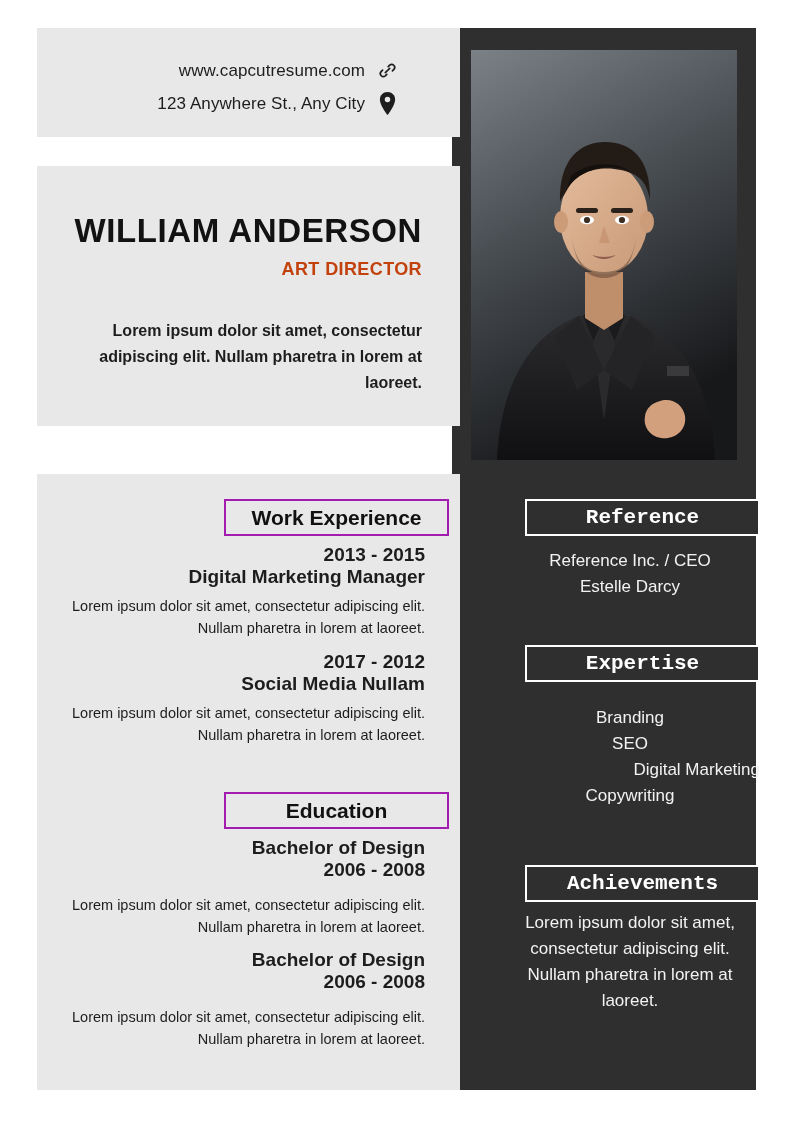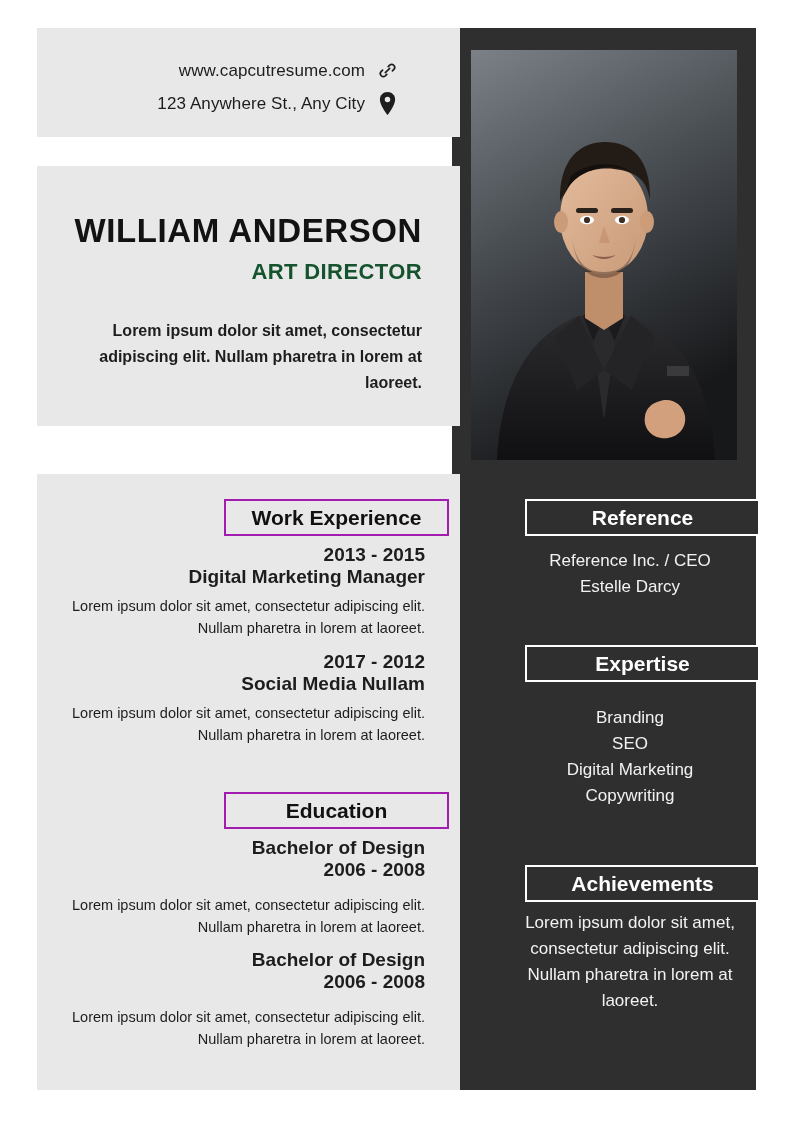--- a/index.html
+++ b/index.html
@@ -86,24 +86,24 @@
     font-size: 33px;
     font-weight: bold;
     letter-spacing: .6px;
     color: #121212;
     white-space: nowrap;
   }
   .role {
     position: absolute;
     right: 38px;
     top: 93px;
-    font-size: 22px;
+    font-size: 18px;
     font-weight: bold;
     letter-spacing: .4px;
-    color: #14532d;
+    color: #c2410c;
     white-space: nowrap;
     margin-left: 8px;
   }
   .intro {
     position: absolute;
     right: 38px;
     top: 152px;
     width: 330px;
     text-align: right;
     font-size: 16px;
@@ -170,20 +170,21 @@
     height: 37px;
     border: 2px solid #ffffff;
     box-sizing: border-box;
     display: flex;
     align-items: center;
     justify-content: center;
     font-size: 21px;
     font-weight: bold;
     color: #ffffff;
     background: #2f2f2f;
+    font-family: Liberation Mono, monospace;
   }
   .dark-text {
     position: absolute;
     text-align: center;
     color: #f2f2f2;
     font-size: 17px;
     line-height: 26px;
   }
 </style>
 </head>
@@ -312,21 +313,21 @@
     <span>Reference</span>
   </div>
   <div class="dark-text" style="left:500px; top:548px; width:260px;">Reference Inc. / CEO</div>
   <div class="dark-text" style="left:500px; top:574px; width:260px;">Estelle Darcy</div>
 
   <div class="sec-head-dark" style="left:525px; top:645px; width:235px;">
     <span>Expertise</span>
   </div>
   <div class="dark-text" style="left:500px; top:705px; width:260px;">Branding</div>
   <div class="dark-text" style="left:500px; top:731px; width:260px;">SEO</div>
-  <div class="dark-text" style="left:500px; top:757px; width:260px;">Digital Marketing</div>
+  <div class="dark-text" style="left:500px; top:757px; width:260px;text-align:right;">Digital Marketing</div>
   <div class="dark-text" style="left:500px; top:783px; width:260px;">Copywriting</div>
 
   <div class="sec-head-dark" style="left:525px; top:865px; width:235px;">
     <span>Achievements</span>
   </div>
   <div class="dark-text" style="left:512px; top:910px; width:236px;">Lorem ipsum dolor sit amet, consectetur adipiscing elit. Nullam pharetra in lorem at laoreet.</div>
 
 </div>
 
 </body></html>

